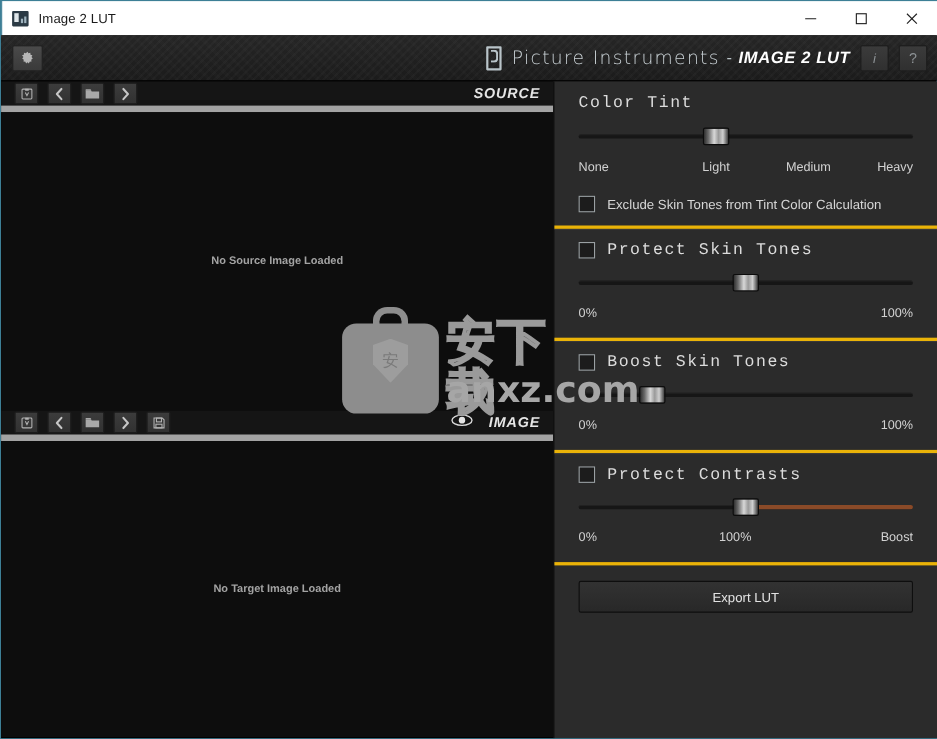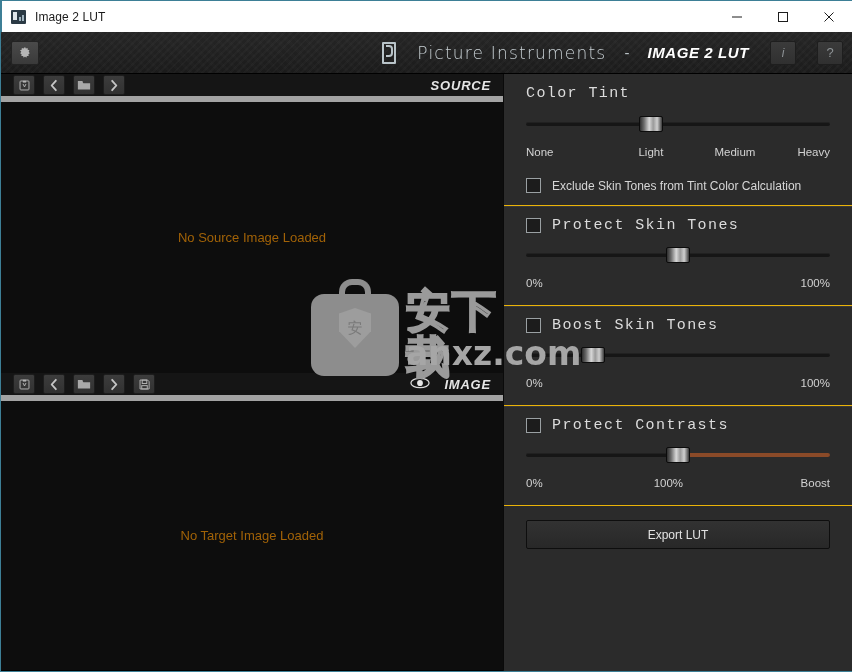--- a/index.html
+++ b/index.html
@@ -63,21 +63,21 @@
     display: flex; align-items: center;
   }
   .gearbtn {
     width: 28px; height: 24px; margin-left: 10px;
     background: linear-gradient(180deg,#4a4a4a,#3a3a3a);
     border: 1px solid #232323; border-radius: 2px;
     display: flex; align-items: center; justify-content: center;
   }
   .gearbtn svg { display:block; }
   .brand-right {
-    margin-left: auto; display: flex; align-items: center; gap: 12px; padding-right: 10px;
+    margin-left: auto; display: flex; align-items: center; gap: 0px; padding-right: 10px;
   }
   .pi-logo {
     width: 14px; height: 22px; border: 2px solid #b9c4c9; border-radius: 1px;
     position: relative; margin-right: 9px; flex: none;
   }
   .pi-logo::after {
     content:""; position:absolute; left:2px; top:1px; width:5px; height:8px;
     border:2px solid #b9c4c9; border-left:none; border-radius:0 4px 4px 0;
   }
   .brand-name {
@@ -125,21 +125,21 @@
   .eye-badge {
     position: absolute; right: 72px; top: 50%; transform: translateY(-50%);
     width: 22px; height: 14px; display: flex; align-items: center; justify-content: center;
   }
   .panel-canvas {
     background: #0d0d0d; position: relative;
     display: flex; align-items: center; justify-content: center;
   }
   #source-canvas { height: 271px; }
   #target-canvas { height: 269px; }
-  .placeholder-text { font-size: 13px; color: #a16207; }
+  .placeholder-text { font-size: 10px; color: #a3a3a3; font-weight: bold; }
 
   
   .watermark {
     position: absolute; left: 310px; top: 288px;
     width: 230px; height: 100px; pointer-events: none;
     z-index: 30;
   }
   .wm-bag {
     position: absolute; left: 0; top: 6px; width: 88px; height: 82px;
     background: #8d8d8d; border-radius: 13px;
@@ -169,21 +169,21 @@
   }
 
   
   .rightcol {
     position: absolute; left: 502px; top: 74px; width: 349px; height: 597px;
     background: #2b2b2b;
     border-left: 1px solid #0a0a0a;
   }
   .section {
     padding: 11px 22px 12px 22px;
-    border-bottom: 1px solid #eab308;
+    border-bottom: 3px solid #eab308;
     box-shadow: inset 0 1px 0 #383838;
     position: relative;
   }
   .sec-title {
     font-family: "Liberation Mono", "DejaVu Sans Mono", monospace;
     font-size: 15px; color: #dcdcdc; letter-spacing: 1.4px;
     margin-bottom: 14px;
   }
   .sec-head {
     display: flex; align-items: center; gap: 11px; margin-bottom: 13px;

